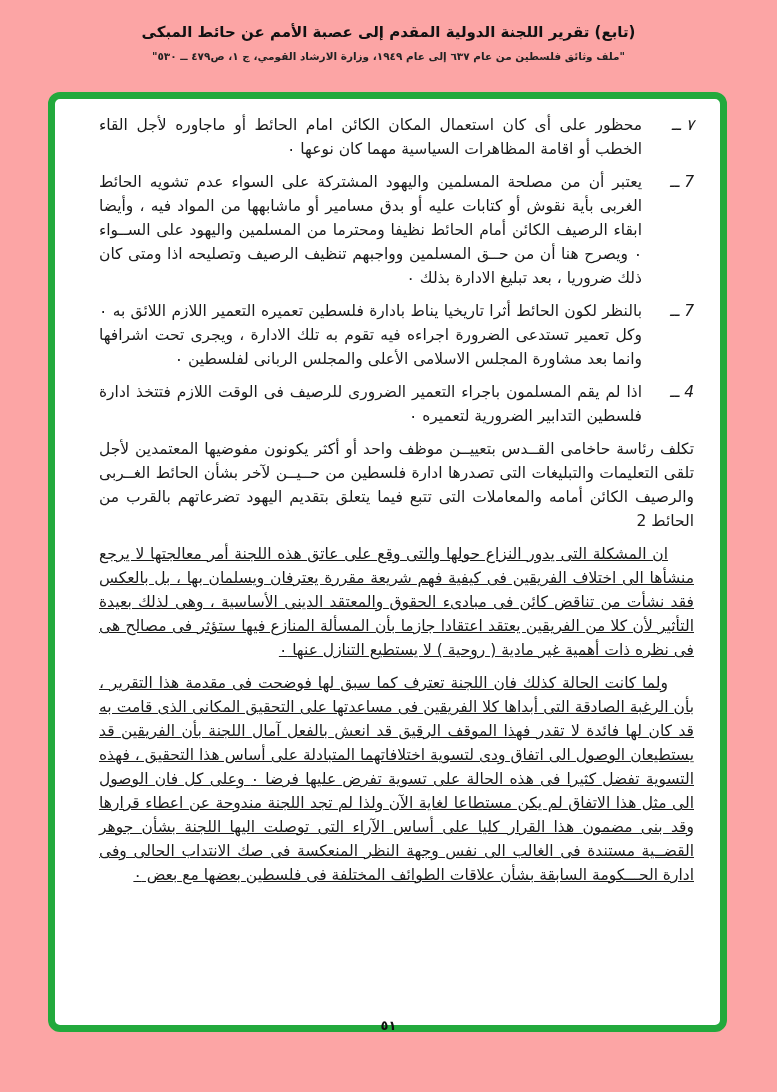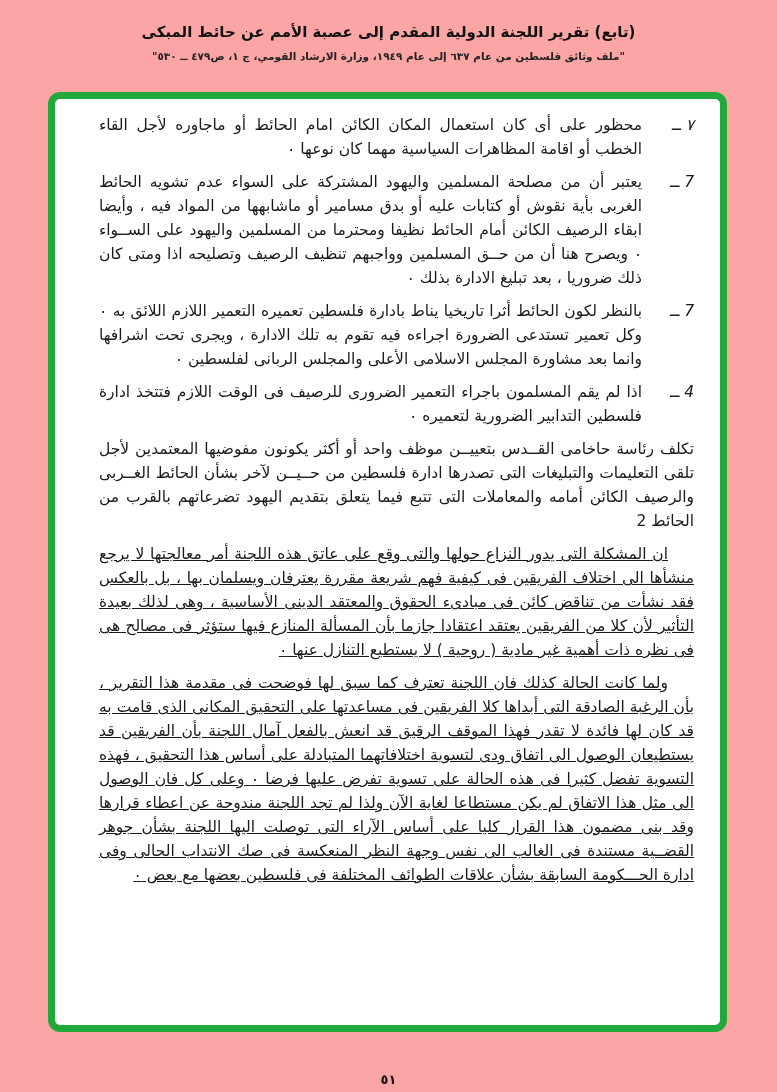--- a/index.html
+++ b/index.html
@@ -71,21 +71,21 @@
     text-align: justify;
   }
   .para {
     margin-bottom: 9px;
     text-indent: 26px;
     text-decoration: underline;
   }
   .page-number {
     position: absolute;
     left: 0;
-    top: 1072px;
+    top: 1018px;
     width: 100%;
     text-align: center;
     direction: rtl;
     font-size: 13px;
     font-weight: bold;
     letter-spacing: 3px;
     color: #111111;
   }
 </style>
 </head>

